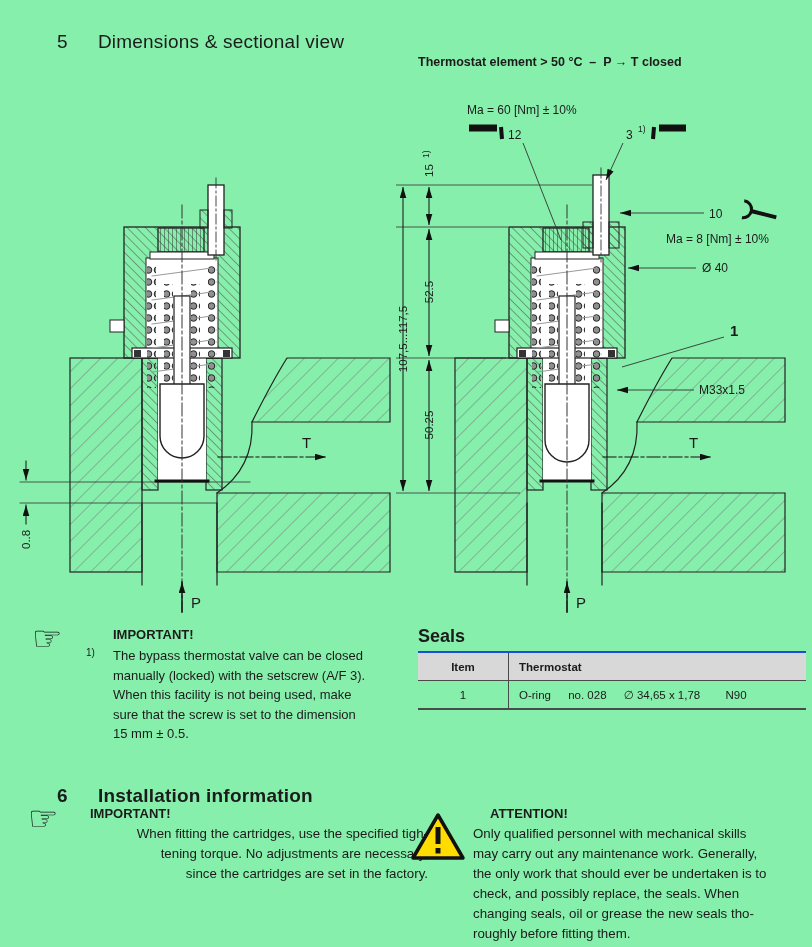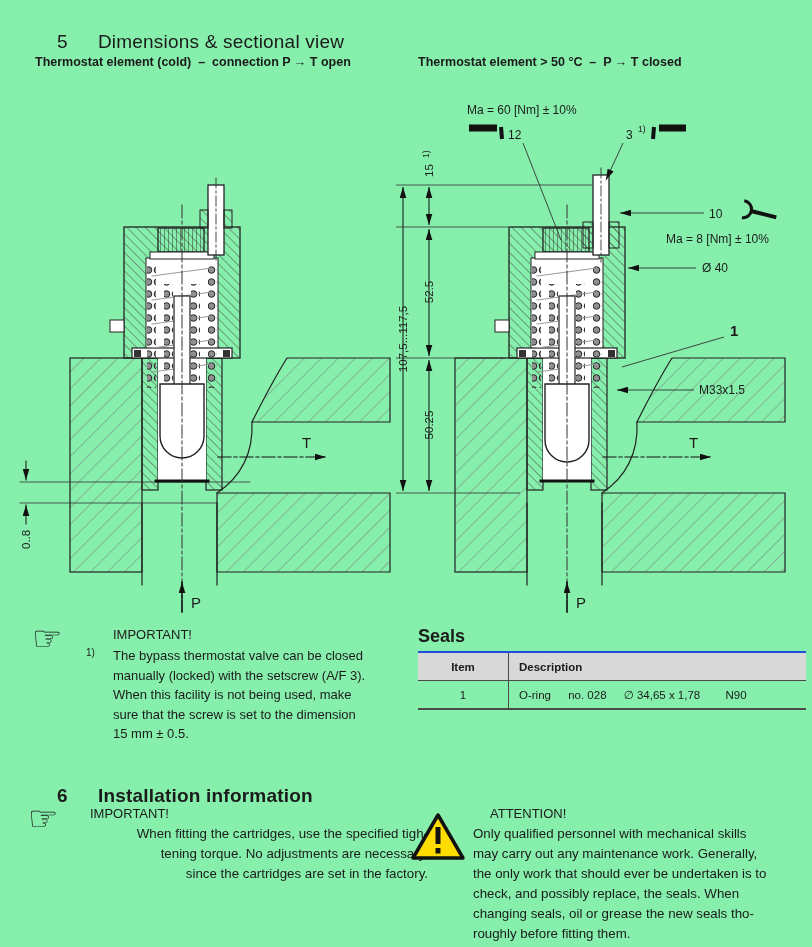--- a/index.html
+++ b/index.html
@@ -2,21 +2,21 @@
 <html><head>
 <meta charset="utf-8">
 <style>
   html,body{margin:0;padding:0;background:#fff;}
   #page{position:relative;width:812px;height:947px;background:#86efac;overflow:hidden;
         font-family:"Liberation Sans",sans-serif;color:#1b1b1b;}
   .abs{position:absolute;}
   .h1{font-size:19px;letter-spacing:.2px;white-space:pre;}
   .h1 .num{display:inline-block;width:41px;}
   .caption{font-size:12.5px;font-weight:bold;white-space:pre;}
-  .note-head{font-size:13px;font-weight:normal;}
+  .note-head{font-size:13px;font-weight:bold;}
   .note-text{font-size:13px;line-height:19.5px;white-space:pre-line;}
   .note-text2{font-size:13.3px;line-height:20px;white-space:pre-line;text-align:left;}
   .fnmark{font-size:10px;vertical-align:top;}
   .hand{font-size:34px;line-height:30px;color:#111;}
   
   .seals-title{font-size:18px;font-weight:bold;}
   table.seals{border-collapse:collapse;width:388px;font-size:11.5px;}
   table.seals td{height:25px;vertical-align:middle;}
   tr.hd{background:#d8d8d8;font-weight:bold;}
   tr.hd td{border-top:2px solid #1d4ed8;border-bottom:1px solid #4a4a4a;}
@@ -32,21 +32,20 @@
 </style>
 </head>
 <body>
 
 <div id="page">
 
   <div class="abs h1" style="left:35px;top:9px;">
     <span class="num">5</span><span>Dimensions &amp; sectional view</span>
   </div>
 
-  <div class="abs caption" style="left:35px;top:55px;">Thermostat element (cold)  –  connection P → T open</div>
   <div class="abs caption" style="left:418px;top:55px;">Thermostat element &gt; 50 °C  –  P → T closed</div>
 
   <svg class="abs" style="left:0;top:85px;" width="812" height="540" viewBox="0 85 812 540">
     <defs>
       <pattern id="hatchF" width="6.5" height="6.5" patternUnits="userSpaceOnUse" patternTransform="rotate(-45)">
         <line x1="0" y1="0" x2="0" y2="6.5" stroke="#4a4a4a" stroke-width="1"></line>
       </pattern>
       <pattern id="hatchC" width="12" height="12" patternUnits="userSpaceOnUse" patternTransform="rotate(45)">
         <line x1="0" y1="0" x2="0" y2="12" stroke="#777" stroke-width="1"></line>
       </pattern>
@@ -198,21 +197,21 @@
 manually (locked) with the setscrew (A/F 3).
 When this facility is not being used, make
 sure that the screw is set to the dimension
 15 mm ± 0.5.</div>
 
   <div class="abs seals-title" style="left:418px;top:626px;">Seals</div>
   <table class="seals abs" style="left:418px;top:651px;">
     <tbody>
         <tr class="hd">
       <td class="c1">Item</td>
-      <td class="c2">Description</td>
+      <td class="c2">Thermostat</td>
     </tr>
     <tr class="bd">
       <td class="c1">1</td>
       <td class="c2">
         <span class="desc-part">O-ring</span>
         <span class="desc-part">no. 028</span>
         <span class="desc-part">∅ 34,65 x 1,78</span>
         <span class="desc-part" style="margin-left:8px;">N90</span>
       </td>
     </tr>

